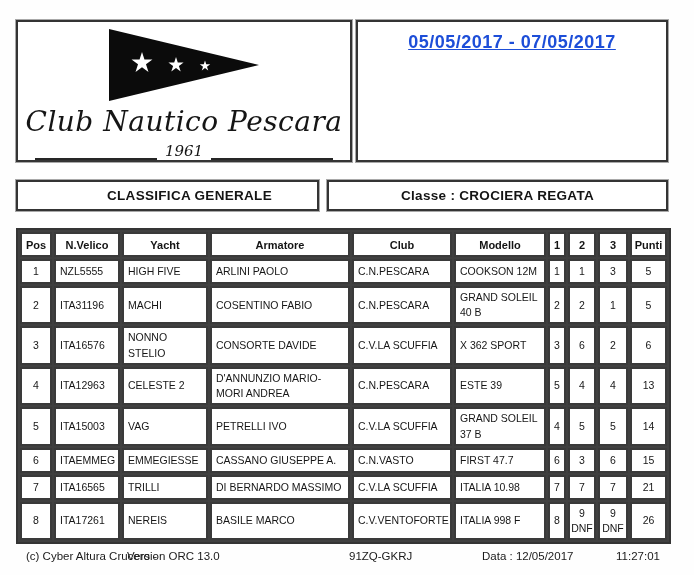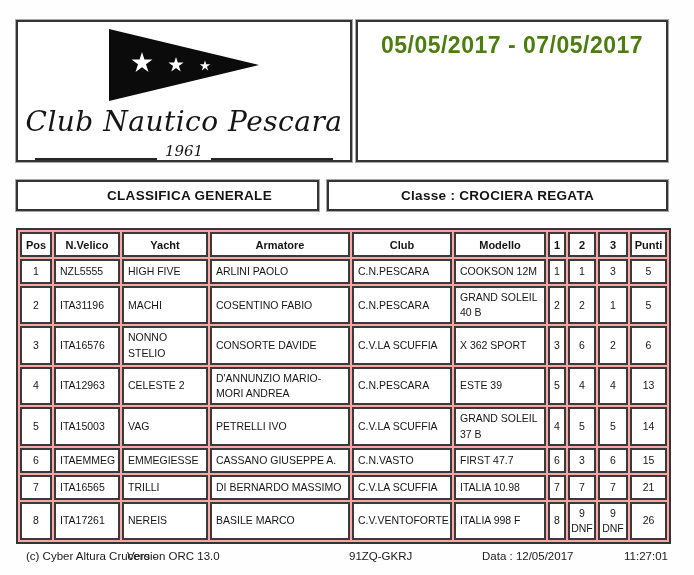--- a/index.html
+++ b/index.html
@@ -35,36 +35,36 @@
   .year-row { display:flex; align-items:flex-end; width:90%; margin-top:6px; }
   .year-row .rule { flex:1; height:2px; background:#262626; }
   .year-text {
     font-family:"DejaVu Serif", serif; font-style:italic;
     font-size:15px; padding:0 8px; color:#151515;
   }
   .event-title {
     font-weight:bold; font-size:25px; line-height:1.3;
     text-align:center; letter-spacing:0.5px; color:#0d0d0d;
   }
-  .event-dates { font-weight:bold; font-size:23px; letter-spacing:0.5px; color:#4d7c0f; }
+  .event-dates { font-weight:bold; font-size:18px; letter-spacing:0.5px; color:#1d4ed8;text-decoration:underline; }
 
   
   .subheader-row { display:flex; margin-top:18px; height:31px; }
   .sub-box {
     display:flex; align-items:center; justify-content:center;
     font-weight:bold; font-size:13.5px; letter-spacing:0.3px;
   }
   .sub-left { width:303px;padding-left:44px; }
   .sub-right { flex:1; margin-left:8px; }
 
   
   table.results {
     margin-top:17px; width:652px; table-layout:fixed;
     border-collapse:separate; border-spacing:2px;
-    border:2px solid #343434; background:#fca5a5;
+    border:2px solid #343434; background:#404040;
   }
   .results th, .results td {
     border:2px solid #3a3a3a; background:#fff; overflow:hidden;
   }
   .results th {
     font-size:11px; font-weight:bold; text-align:center;
     height:25px; padding:2px 2px;
   }
   .results td {
     font-size:10.5px; height:25px; padding:2px 4px;
@@ -73,21 +73,21 @@
   }
   .results td.ct { text-align:center; padding:2px 0; }
 
   
   .footer { position:relative; margin-top:6px; height:16px; font-size:11.5px; color:#1a1a1a; }
   .footer span { position:absolute; top:0; white-space:nowrap; }
   .f-copy { left:10px; }
   .f-ver  { left:111px; }
   .f-code { left:333px; }
   .f-data { left:466px; }
-  .f-time { right:0; }
+  .f-time { right:8px; }
 </style>
 </head>
 <body>
 
 <div class="page">
   <div class="content">
 
     <div class="header-row">
       <div class="box logo-box">
         <span>

